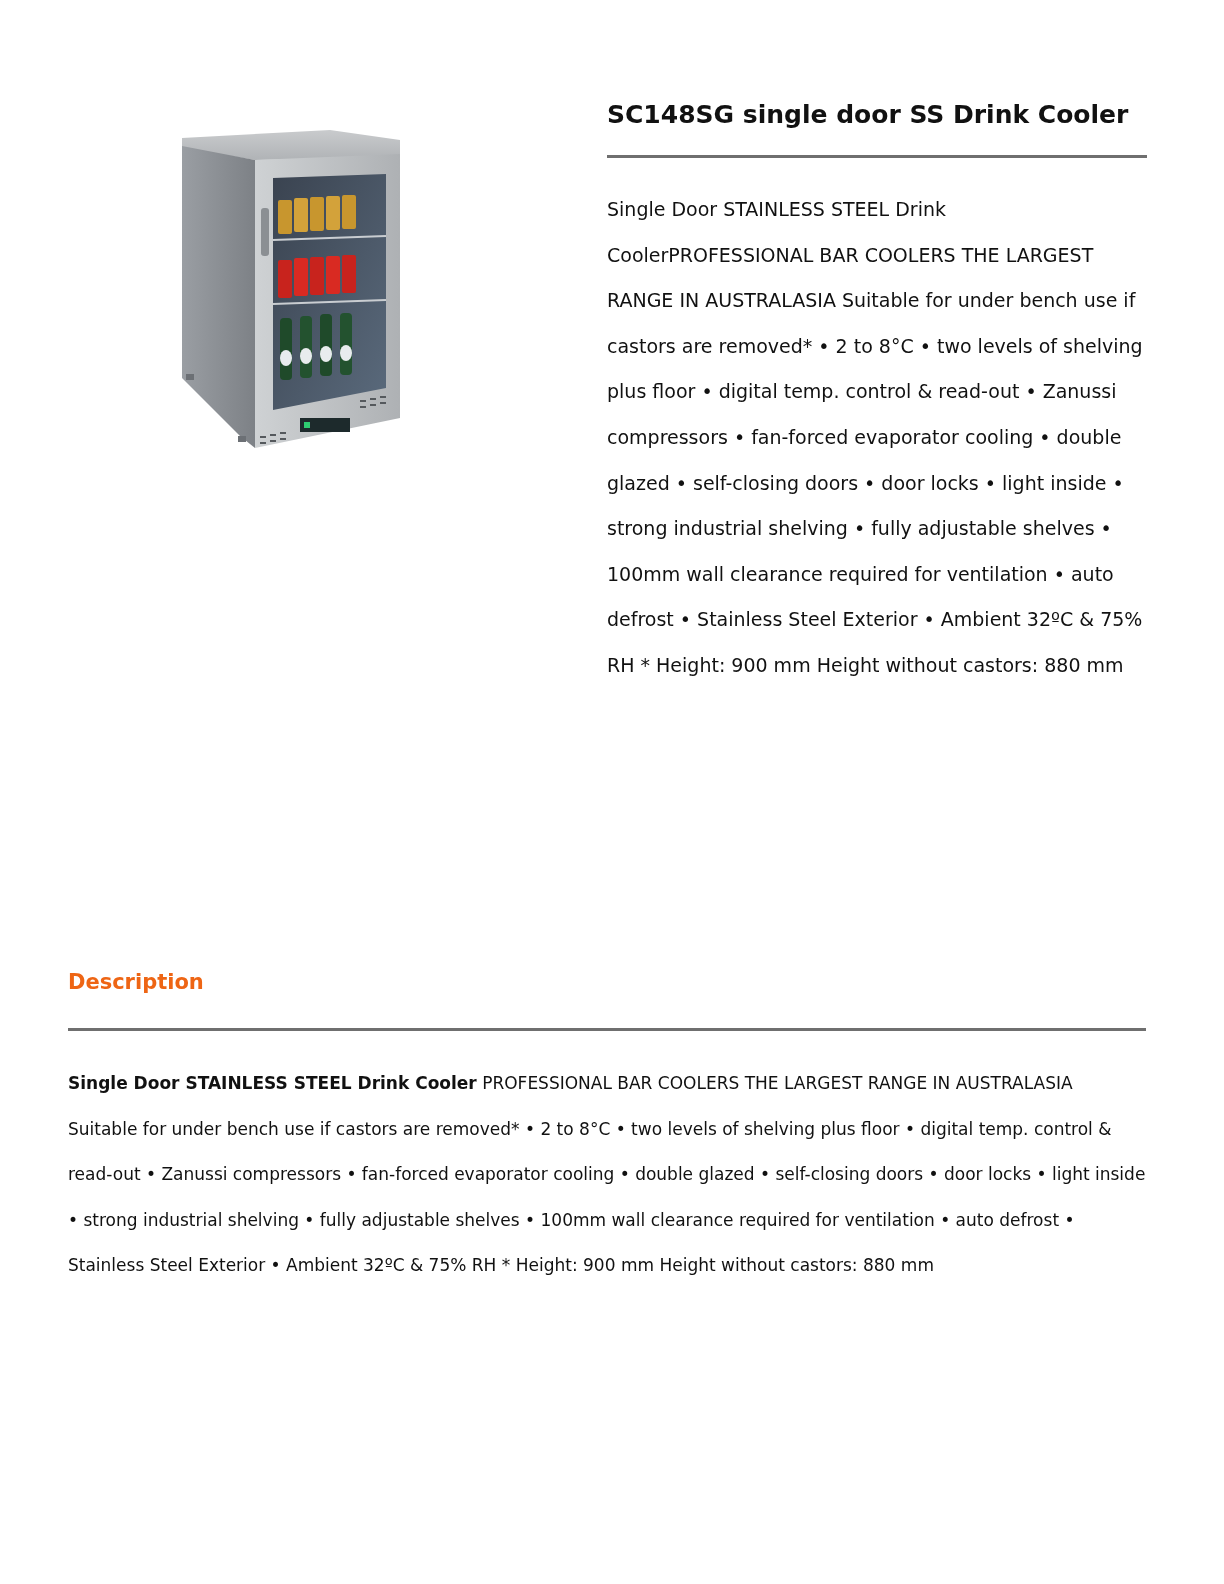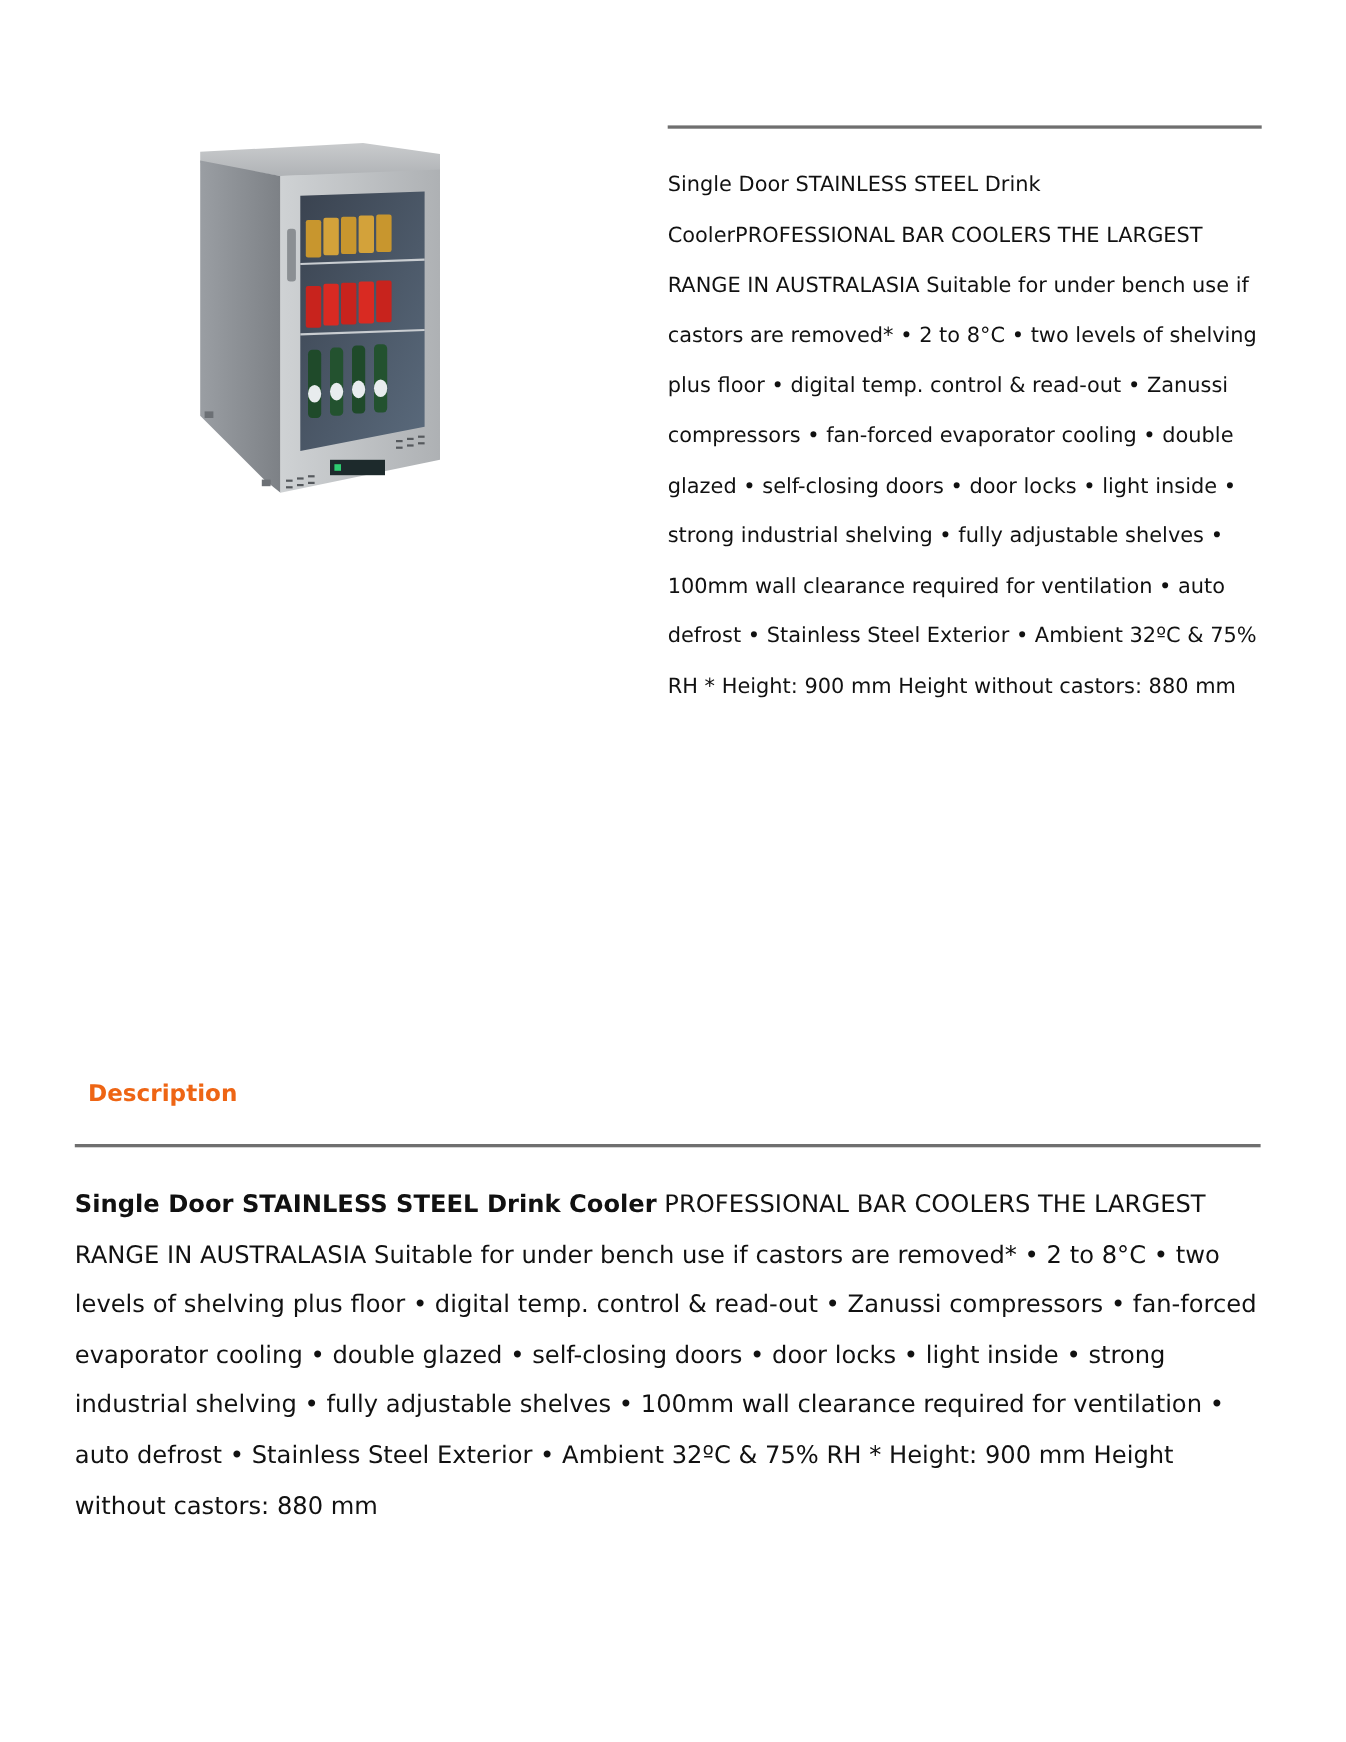--- a/index.html
+++ b/index.html
@@ -53,29 +53,29 @@
     .desc-section {
       position: absolute;
       left: 68px;
       top: 962px;
       width: 1078px;
     }
     .desc-heading {
       font-size: 21px;
       font-weight: bold;
       color: #ee6514;
-      margin: 12px;
+      margin: 0;
       line-height: 40px;
     }
     .desc-section .rule {
       margin-top: 26px;
     }
     .long-desc {
       margin: 30px 0 0 0;
-      font-size: 22px;
+      font-size: 17px;
       line-height: 45.6px;
       color: #111111;
     }
     .long-desc strong {
       font-weight: bold;
     }
   </style>
 </head>
 <body>
 
@@ -156,20 +156,21 @@
         <rect x="210" y="286" width="6" height="2"></rect>
         <rect x="220" y="284" width="6" height="2"></rect>
     </g>
 
     <rect x="26" y="256" width="8" height="6" fill="#6c7075"></rect>
     <rect x="78" y="318" width="8" height="6" fill="#6c7075"></rect>
   </svg>
 </div>
 
 <div class="summary">
+  <h1 class="product-title">SC148SG single door SS Drink Cooler</h1>
   <hr class="rule">
   <p class="short-desc">Single Door STAINLESS STEEL Drink CoolerPROFESSIONAL BAR COOLERS THE LARGEST RANGE IN AUSTRALASIA Suitable for under bench use if castors are removed* • 2 to 8°C • two levels of shelving plus floor • digital temp. control &amp; read-out • Zanussi compressors • fan-forced evaporator cooling • double glazed • self-closing doors • door locks • light inside • strong industrial shelving • fully adjustable shelves • 100mm wall clearance required for ventilation • auto defrost • Stainless Steel Exterior • Ambient 32ºC &amp; 75% RH * Height: 900 mm Height without castors: 880 mm</p>
 </div>
 
 <div class="desc-section">
   <h2 class="desc-heading">Description</h2>
   <hr class="rule">
   <p class="long-desc"><strong>Single Door STAINLESS STEEL Drink Cooler</strong><span> PROFESSIONAL BAR COOLERS THE LARGEST RANGE IN AUSTRALASIA Suitable for under bench use if castors are removed* • 2 to 8°C • two levels of shelving plus floor • digital temp. control &amp; read-out • Zanussi compressors • fan-forced evaporator cooling • double glazed • self-closing doors • door locks • light inside • strong industrial shelving • fully adjustable shelves • 100mm wall clearance required for ventilation • auto defrost • Stainless Steel Exterior • Ambient 32ºC &amp; 75% RH * Height: 900 mm Height without castors: 880 mm</span></p>
 </div>
 

